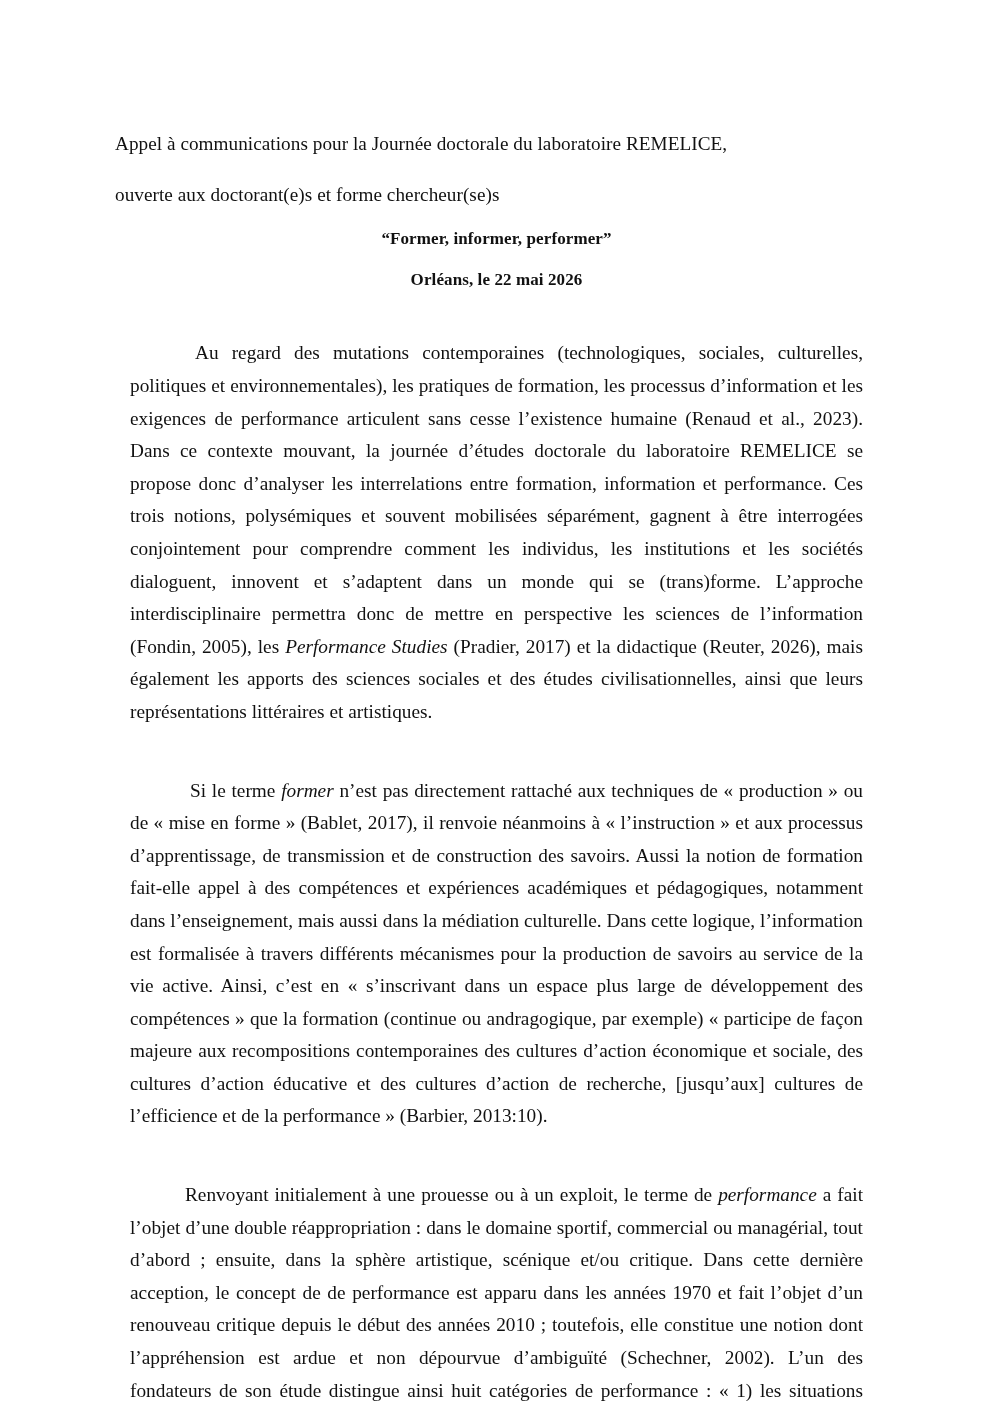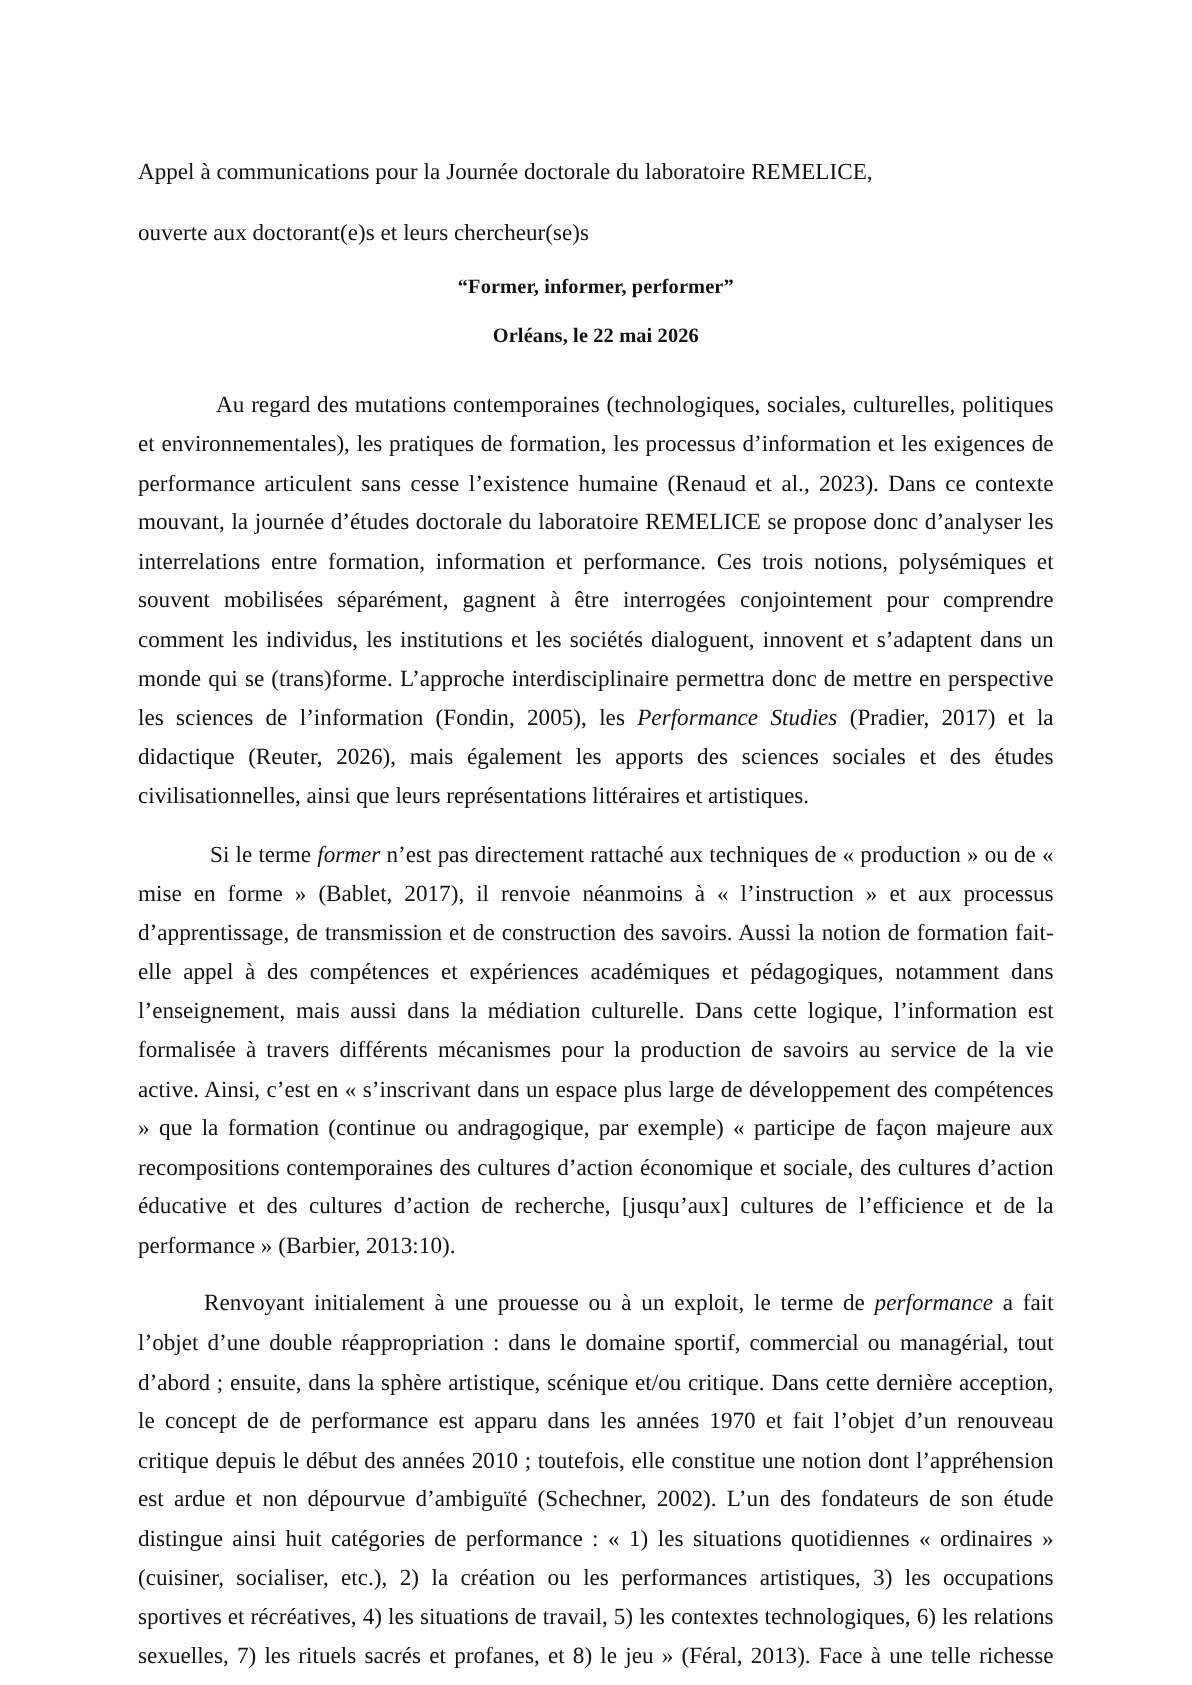--- a/index.html
+++ b/index.html
@@ -38,21 +38,21 @@
     text-align: center;
     font-size: 17px;
     font-weight: bold;
     line-height: 1.0;
     margin: 0;
     letter-spacing: 0.1px;
   }
   .body-gap { height: 34px; }
   .para-gap { height: 16px; }
   p.body {
-    margin: 0;
+    margin: 15px;
     font-size: 19.3px;
     line-height: 32.6px;
     text-align: justify;
     text-justify: inter-word;
     hyphens: none;
     letter-spacing: 0.01px;
   }
   p.indent-1 { text-indent: 65px; }
   p.indent-2 { text-indent: 60px; }
   p.indent-3 { text-indent: 55px; }
@@ -60,21 +60,21 @@
 </style>
 </head>
 <body>
 
 <div class="page">
   <div class="content">
 
     <div class="heading-line">Appel à communications pour la Journée doctorale du laboratoire REMELICE,</div>
     <div class="heading-gap-1"></div>
 
-    <div class="heading-line">ouverte aux doctorant(e)s et leurs chercheur(se)s</div>
+    <div class="heading-line">ouverte aux doctorant(e)s et forme chercheur(se)s</div>
     <div class="heading-gap-2"></div>
 
     <div class="heading-bold">“Former, informer, performer”</div>
     <div class="heading-gap-3"></div>
 
     <div class="heading-bold">Orléans, le 22 mai 2026</div>
     <div class="body-gap"></div>
 
     <p class="body indent-1"><span>Au regard des mutations contemporaines (technologiques, sociales, culturelles, politiques et environnementales), les pratiques de formation, les processus d’information et les exigences de performance articulent sans cesse l’existence humaine (Renaud et al., 2023). Dans ce contexte mouvant, la journée d’études doctorale du laboratoire REMELICE se propose donc d’analyser les interrelations entre formation, information et performance. Ces trois notions, polysémiques et souvent mobilisées séparément, gagnent à être interrogées conjointement pour comprendre comment les individus, les institutions et les sociétés dialoguent, innovent et s’adaptent dans un monde qui se (trans)forme. L’approche interdisciplinaire permettra donc de mettre en perspective les sciences de l’information (Fondin, 2005), les </span><span class="it">Performance Studies</span><span> (Pradier, 2017) et la didactique (Reuter, 2026), mais également les apports des sciences sociales et des études civilisationnelles, ainsi que leurs représentations littéraires et artistiques.</span></p>
 

